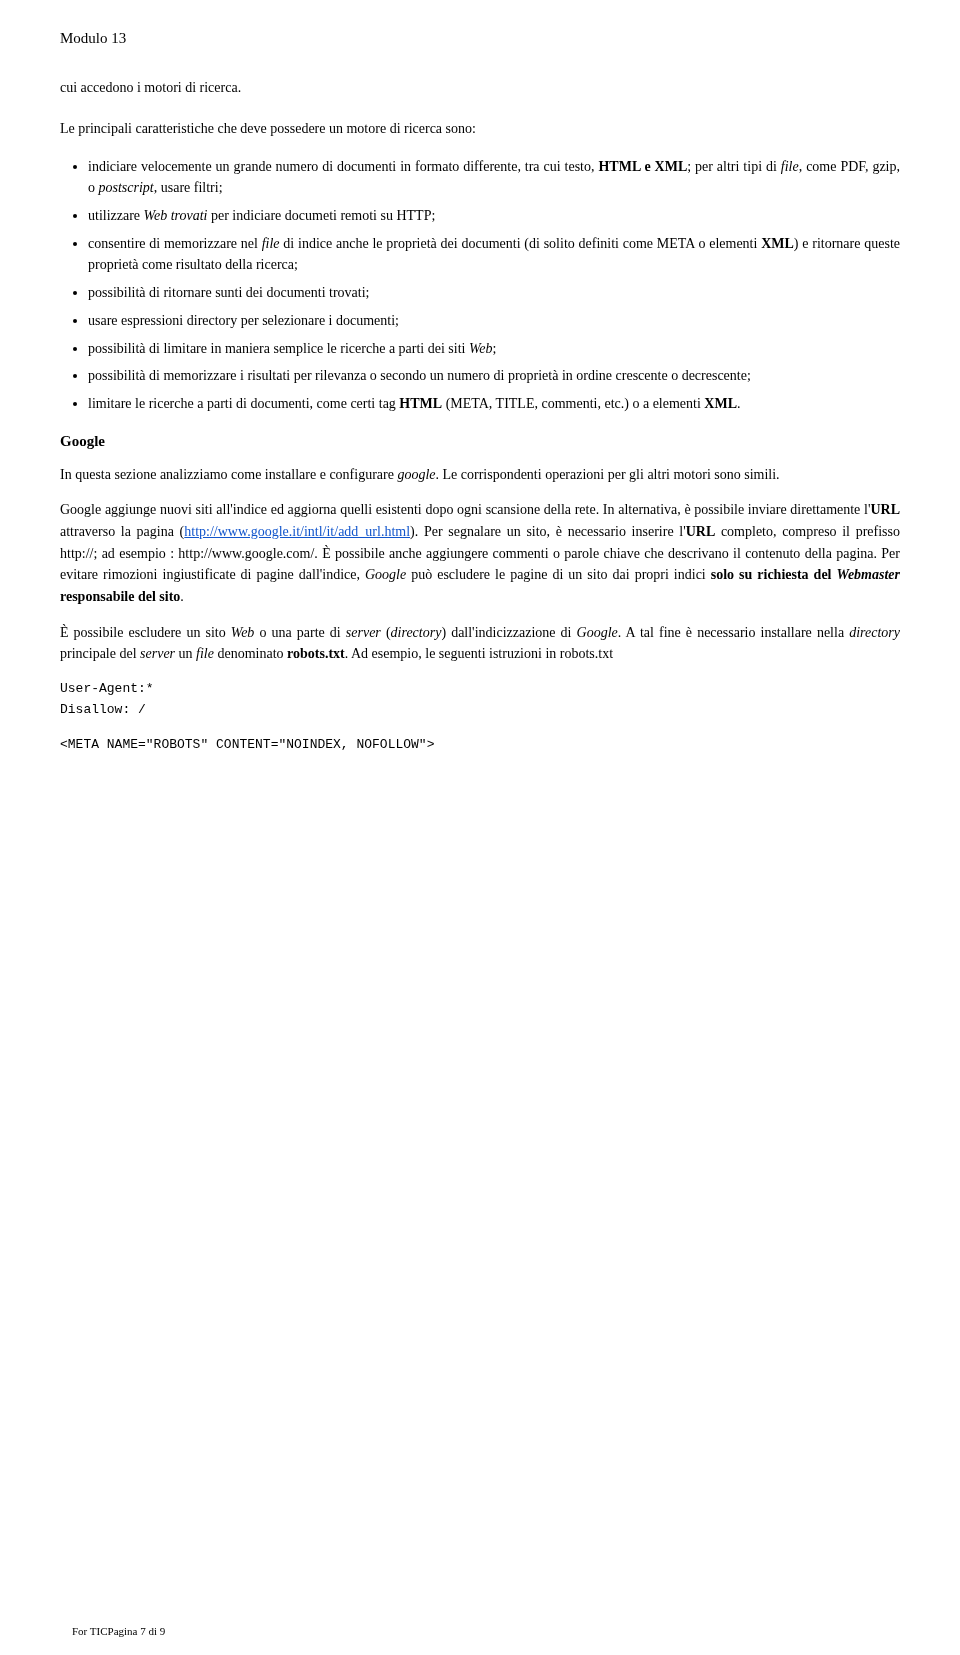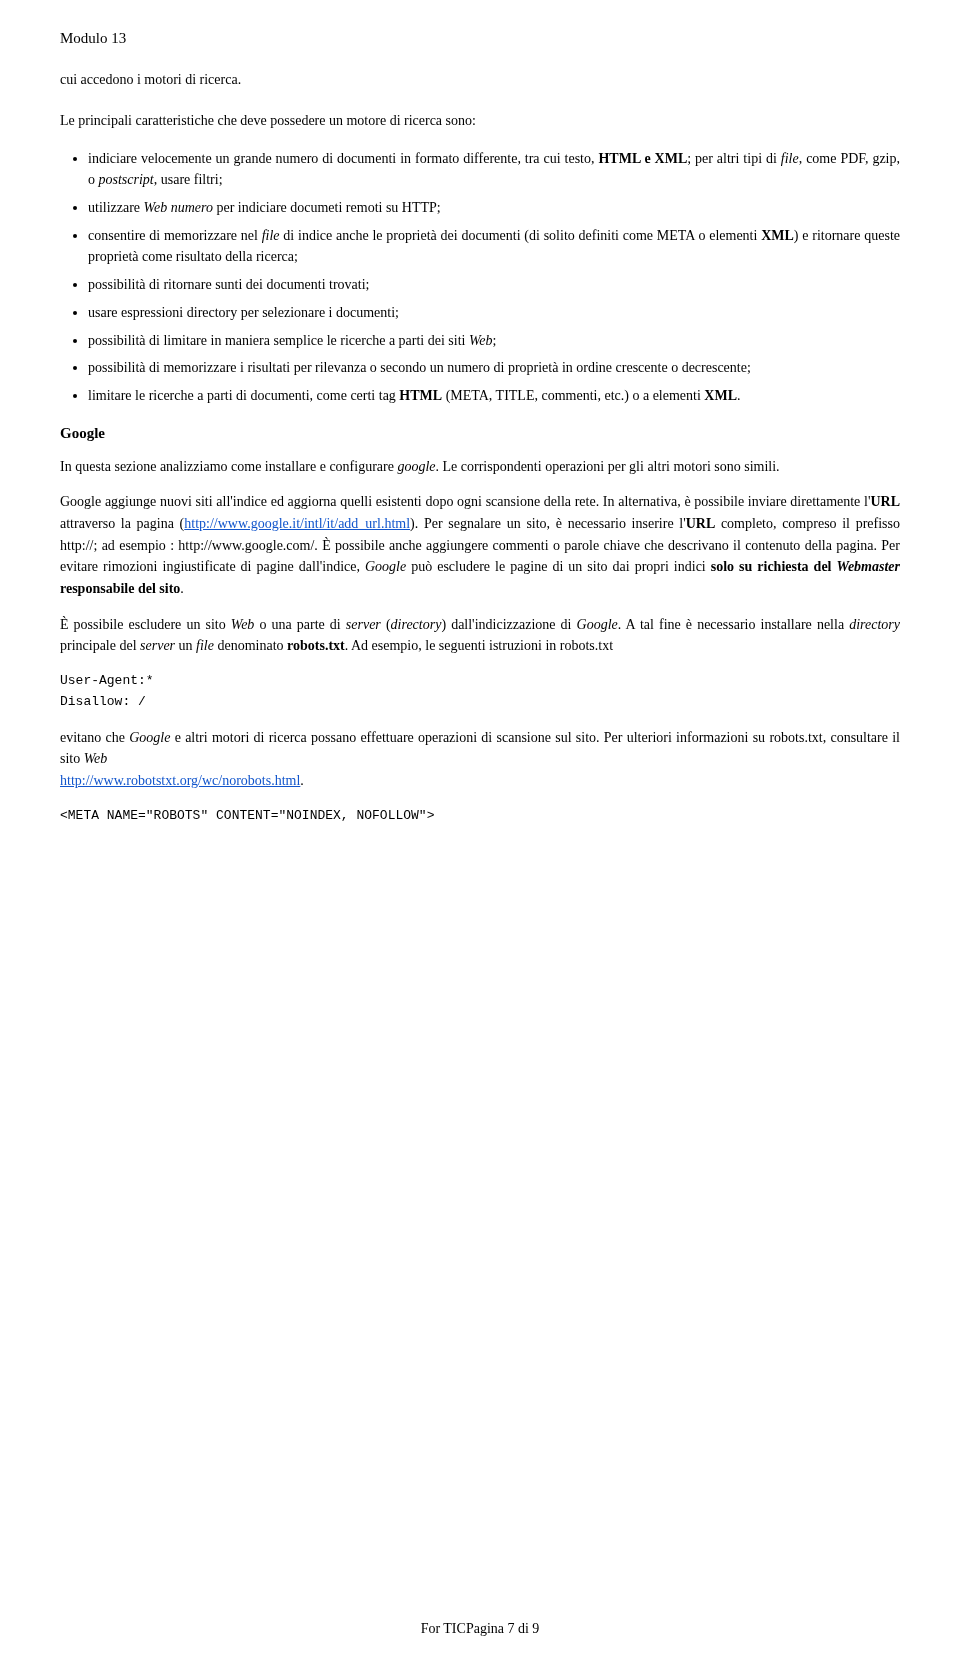--- a/index.html
+++ b/index.html
@@ -19,21 +19,21 @@
     }
 
     .page-container {
       padding: 30px 60px 60px 60px;
       position: relative;
       min-height: 1655px;
     }
 
     .module-header {
       font-size: 15px;
-      margin-bottom: 22px;
+      margin-bottom: 30px;
       font-family: "Times New Roman", Times, serif;
     }
 
     .section-title-intro {
       font-size: 14px;
       margin-bottom: 20px;
       line-height: 1.5;
     }
 
     .main-paragraph {
@@ -84,26 +84,26 @@
     .meta-tag-block {
       font-family: "Courier New", Courier, monospace;
       font-size: 13px;
       margin: 14px 0 0 0;
       line-height: 1.6;
     }
 
     .footer {
       position: absolute;
       bottom: 18px;
-      left: 0;
+      left: 12px;
       right: 0;
       display: flex;
-      justify-content: center;
+      justify-content: flex-start;
       padding: 0 60px;
-      font-size: 14px;
+      font-size: 11px;
       font-family: "Times New Roman", Times, serif;
     }
 
     em {
       font-style: italic;
     }
 
     strong {
       font-weight: bold;
     }
@@ -123,21 +123,21 @@
 
   <p class="main-paragraph">
     <span>Le principali caratteristiche che deve possedere un motore di ricerca sono:</span>
   </p>
 
   <ul class="bullet-list">
     <li>
       indiciare velocemente un grande numero di documenti in formato differente, tra cui testo, <strong>HTML e XML</strong>; per altri tipi di <em>file</em>, come PDF, gzip, o <em>postscript</em>, usare filtri;
     </li>
     <li>
-      utilizzare <em>Web numero</em> per indiciare documeti remoti su HTTP;
+      utilizzare <em>Web trovati</em> per indiciare documeti remoti su HTTP;
     </li>
     <li>
       consentire di memorizzare nel <em>file</em> di indice anche le proprietà dei documenti (di solito definiti come META o elementi <strong>XML</strong>) e ritornare queste proprietà come risultato della ricerca;
     </li>
     <li>
       possibilità di ritornare sunti dei documenti trovati;
     </li>
     <li>
       usare espressioni directory per selezionare i documenti;
     </li>
@@ -168,24 +168,20 @@
 
   <p class="main-paragraph">
     È possibile escludere un sito <em>Web</em> o una parte di <em>server</em> (<em>directory</em>) dall'indicizzazione di <em>Google</em>. A tal fine è necessario installare nella <em>directory</em> principale del <em>server</em> un <em>file</em> denominato <strong>robots.txt</strong>. Ad esempio, le seguenti istruzioni in robots.txt
   </p>
 
   <div class="code-block">
     User-Agent:*<br>
     Disallow: /
   </div>
 
-  <p class="main-paragraph">
-    evitano che <em>Google</em> e altri motori di ricerca possano effettuare operazioni di scansione sul sito. Per ulteriori informazioni su robots.txt, consultare il sito <em>Web</em><br>
-    <span class="link-text">http://www.robotstxt.org/wc/norobots.html</span>.
-  </p>
 
 
 
   <div class="meta-tag-block">
     <span>&lt;META NAME="ROBOTS" CONTENT="NOINDEX, NOFOLLOW"&gt;</span>
   </div>
 
   <div class="footer">
     <span>For TIC</span>
     <span>Pagina 7 di 9</span>

